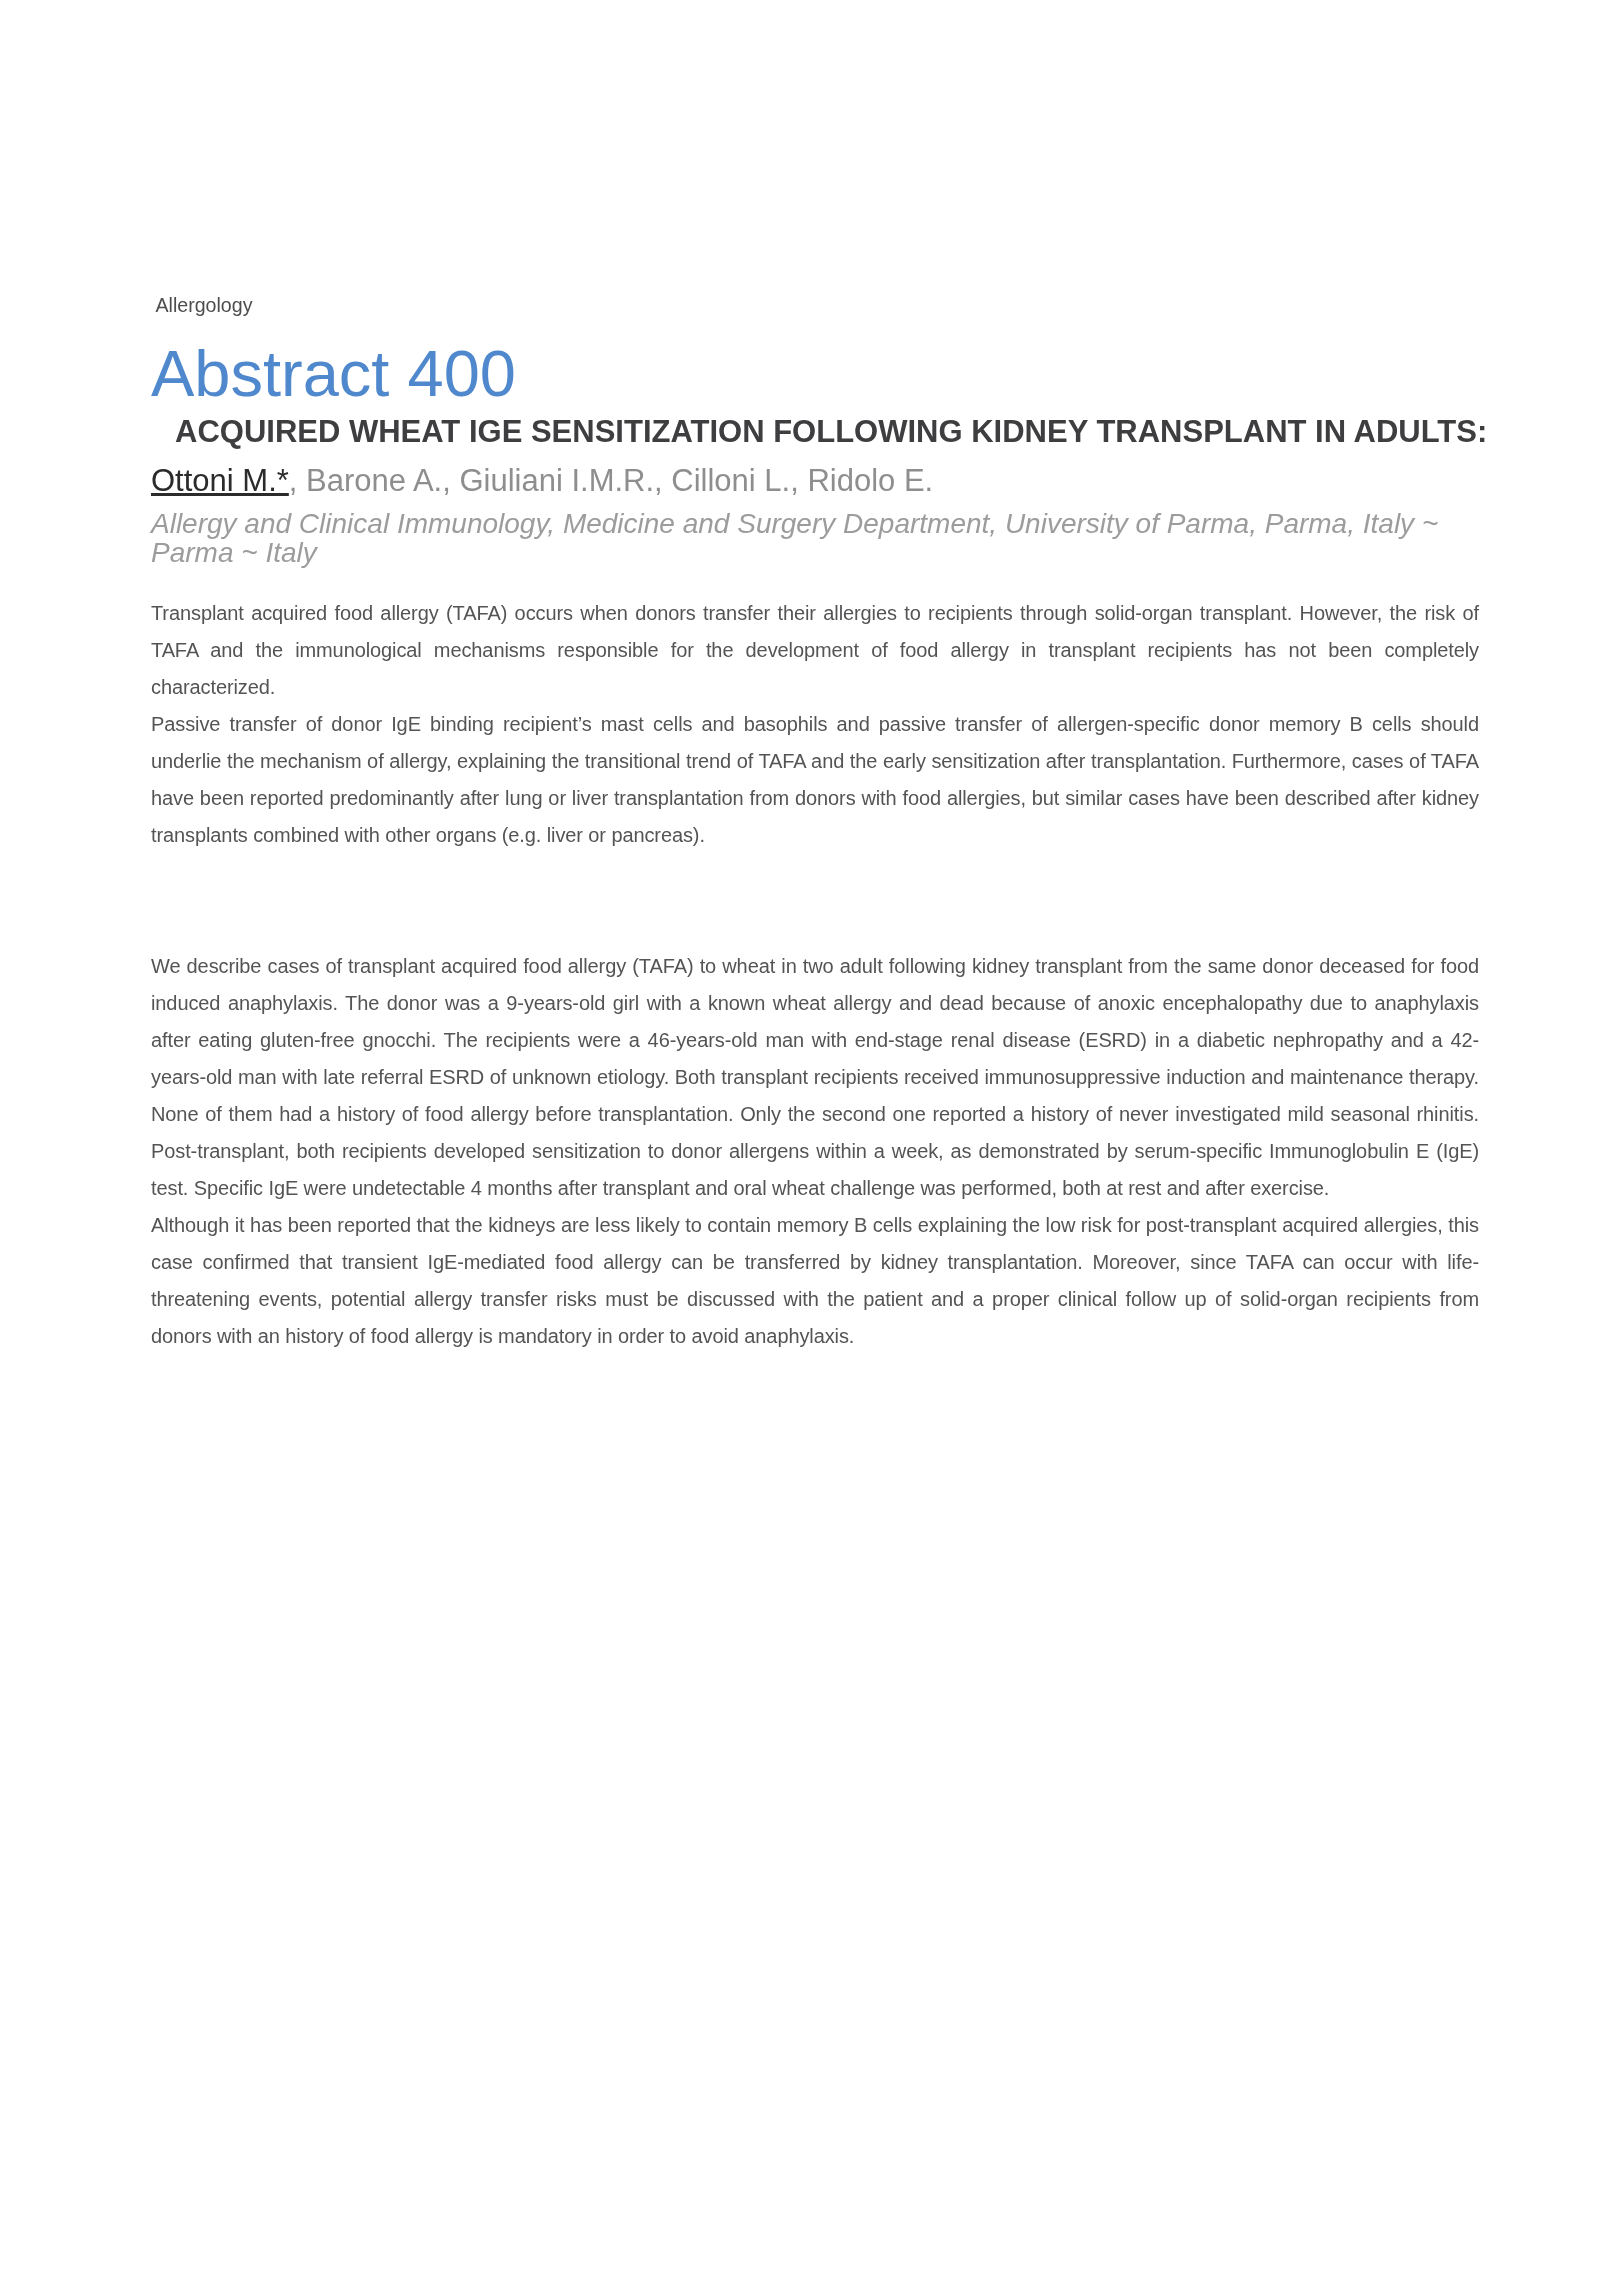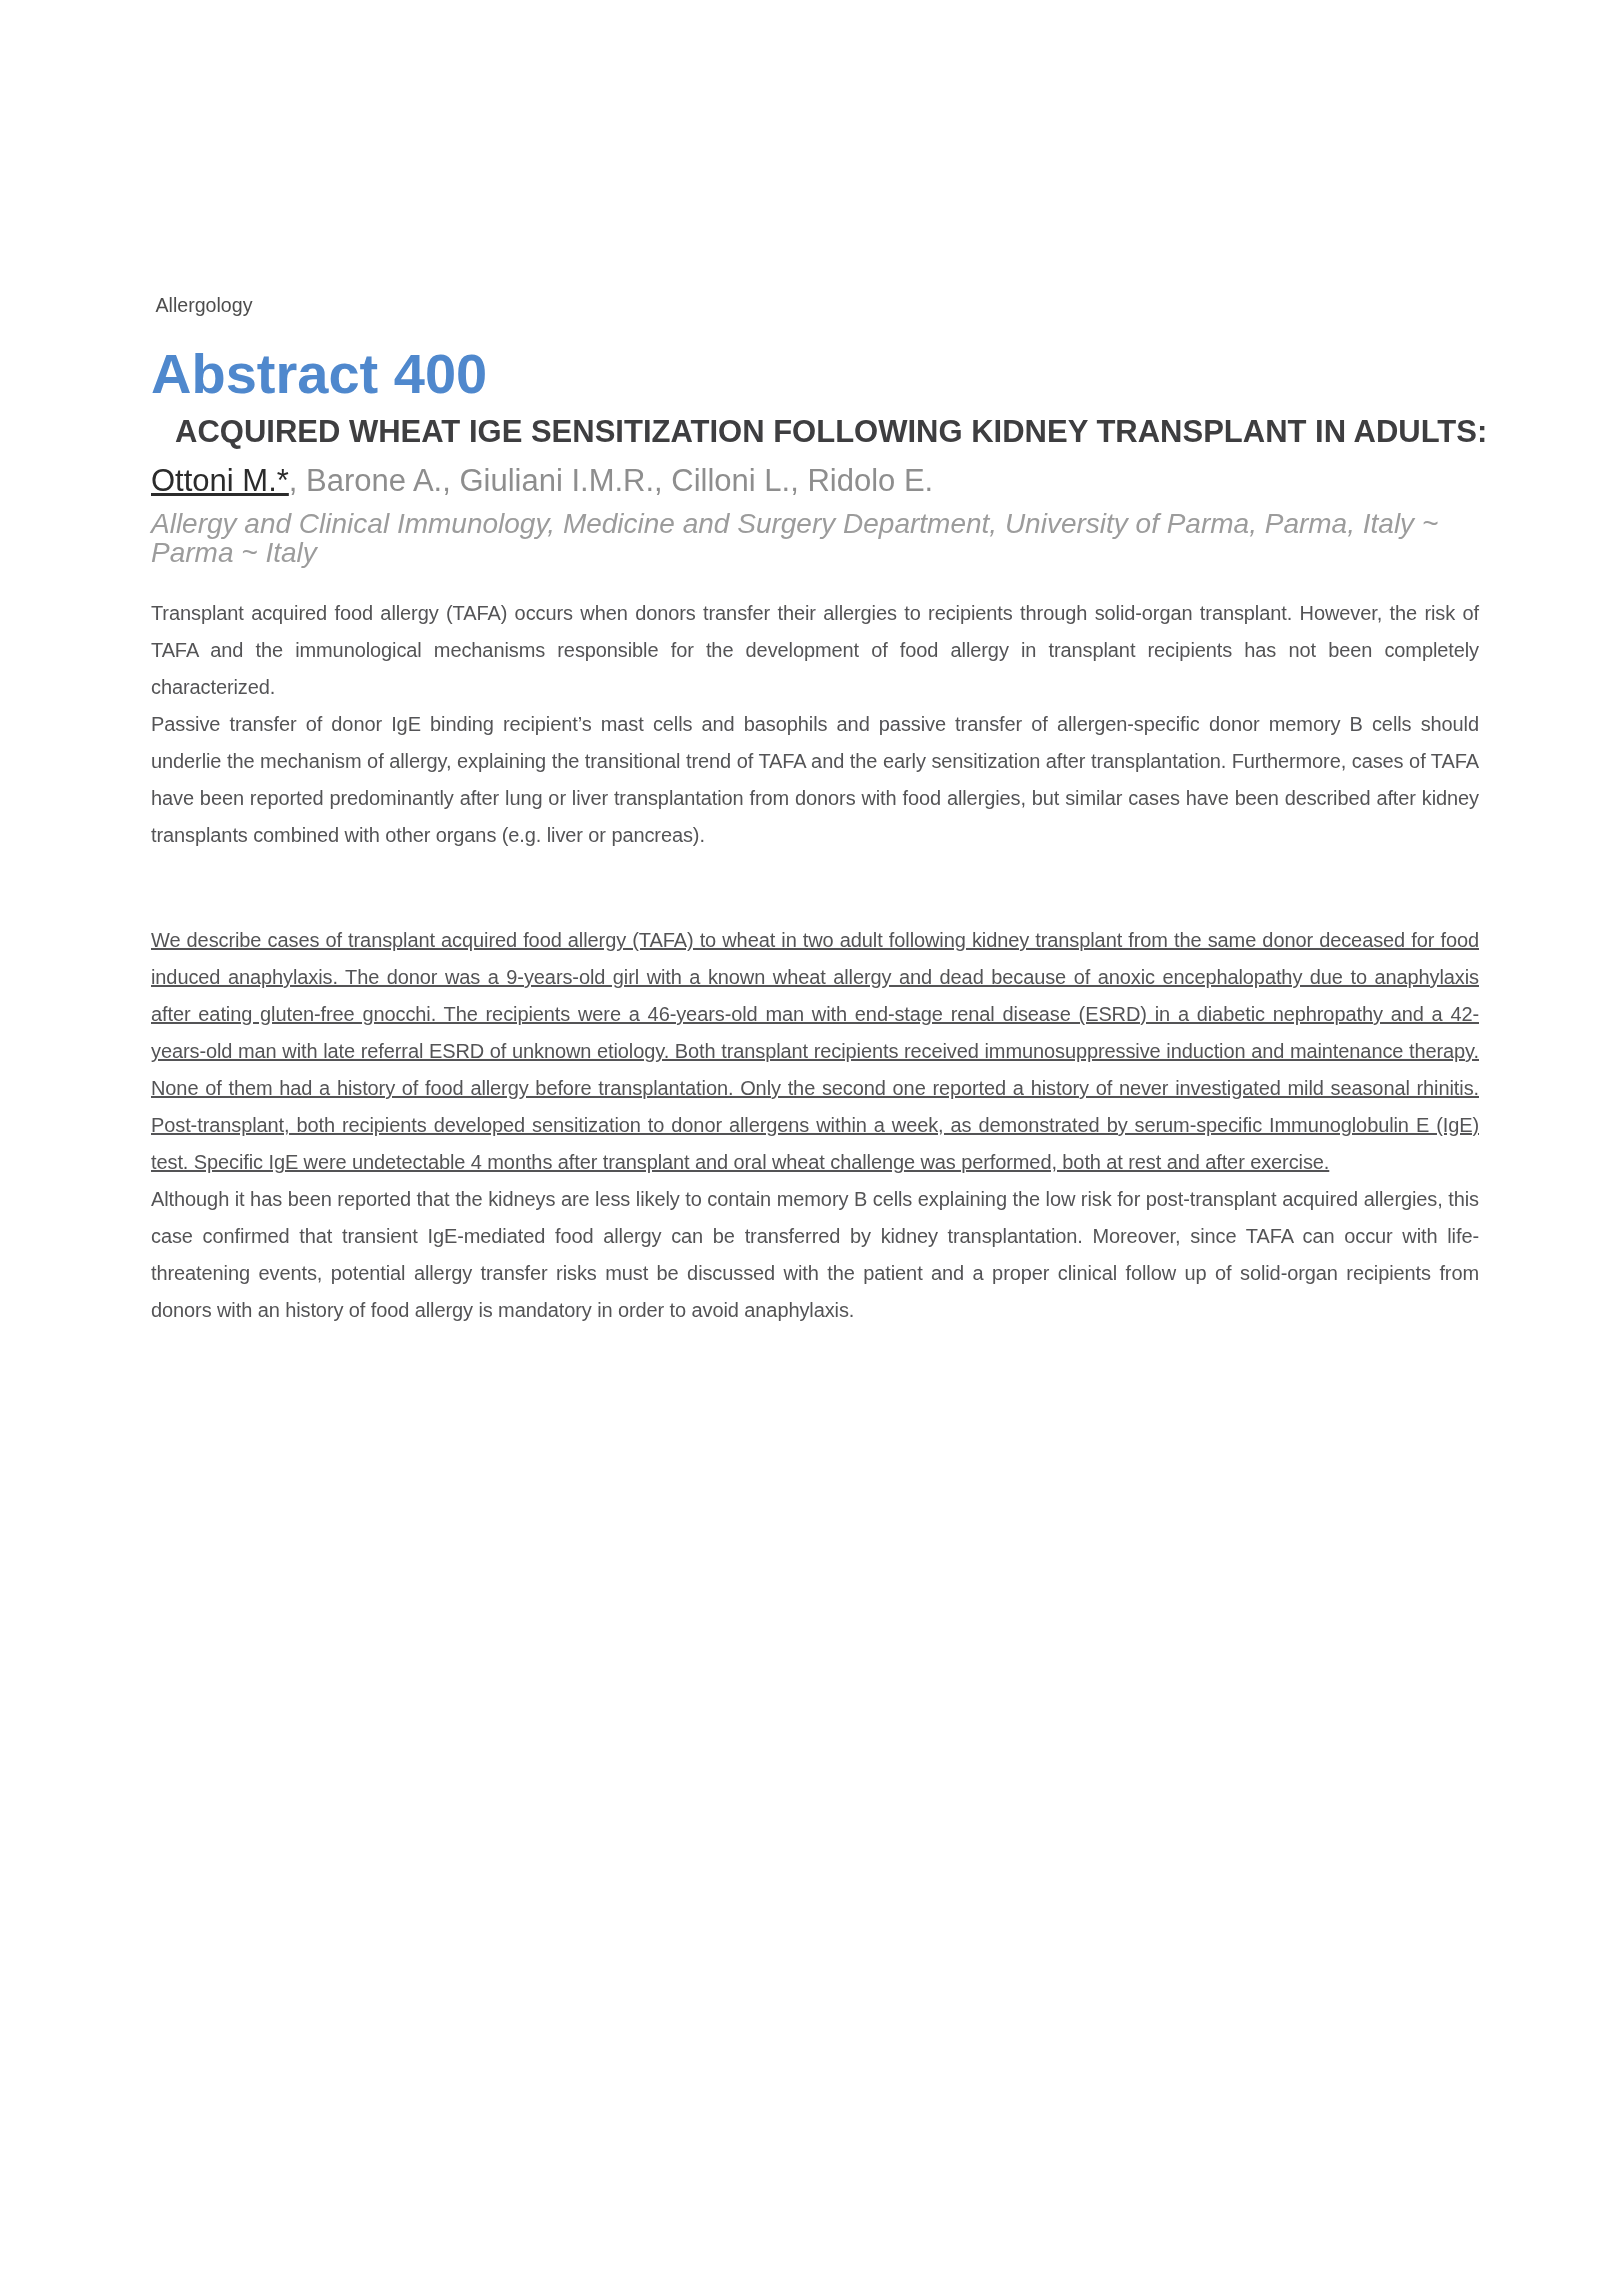--- a/index.html
+++ b/index.html
@@ -23,23 +23,23 @@
     overflow: hidden;
   }
   .category {
     margin: 0 0 0 4.5px;
     font-size: 19.6px;
     line-height: 22px;
     color: #4D4D4D;
   }
   .abstract-heading {
     margin: 32px 0 0 0;
-    font-size: 56px;
+    font-size: 65px;
     line-height: 52px;
-    font-weight: bold;
+    font-weight: normal;
     color: #4F88CD;
   }
   .title {
     margin: 10.7px 0 0 0;
     font-size: 31px;
     line-height: 42px;
     font-weight: bold;
     color: #3E3E40;
   }
   .title .title-line {
@@ -68,22 +68,21 @@
     font-size: 20px;
     line-height: 37px;
     color: #545456;
     text-align: justify;
     letter-spacing: -0.1px;
   }
   .abstract-body p {
     margin: 0;
   }
   .abstract-body p.gap-large {
-    margin-top: 68px;
-    text-decoration: underline;
+    margin-top: 94px;
   }
   .abstract-body p.gap-small {
     margin-top: 0;
   }
 </style>
 </head>
 <body>
 
 <div class="page">
 

